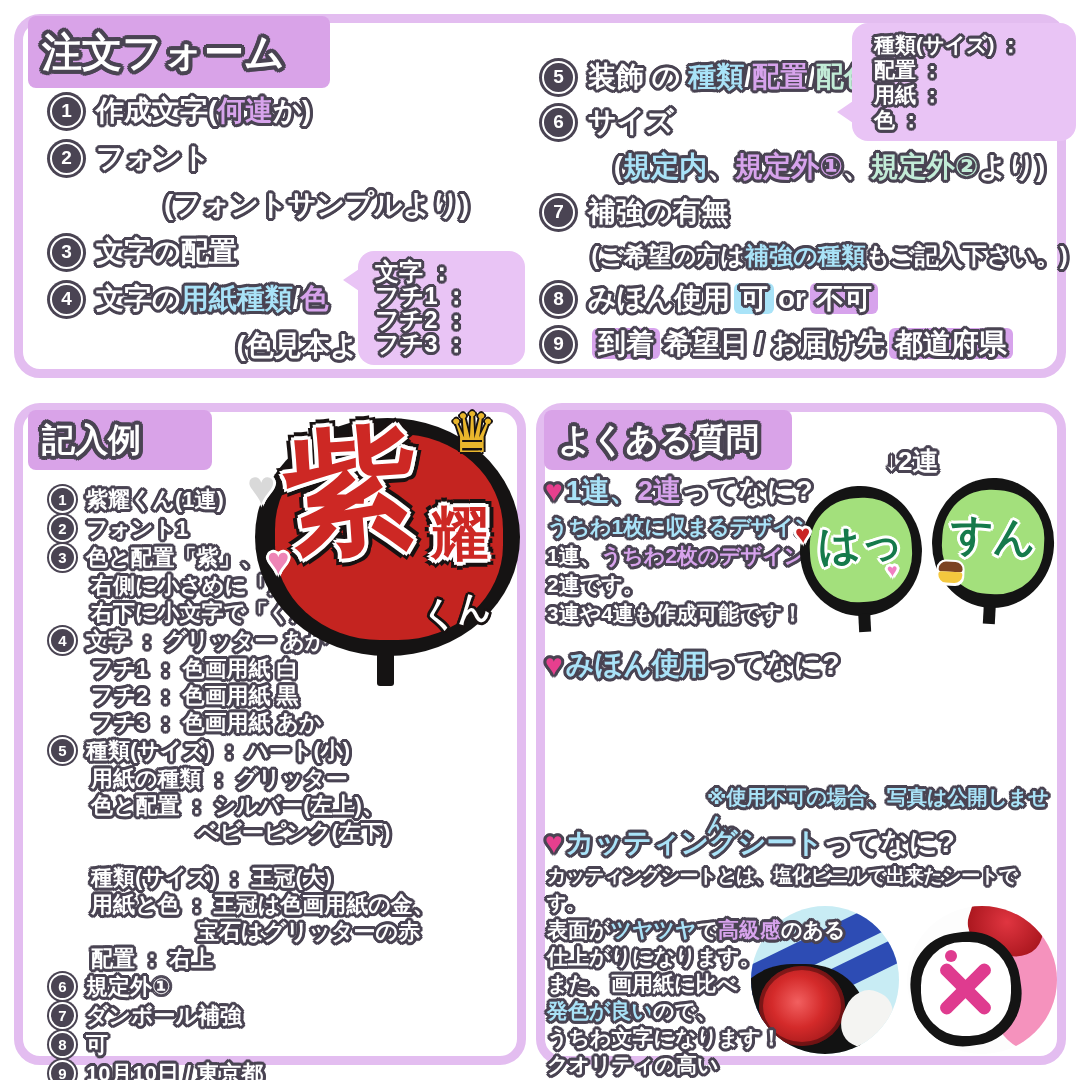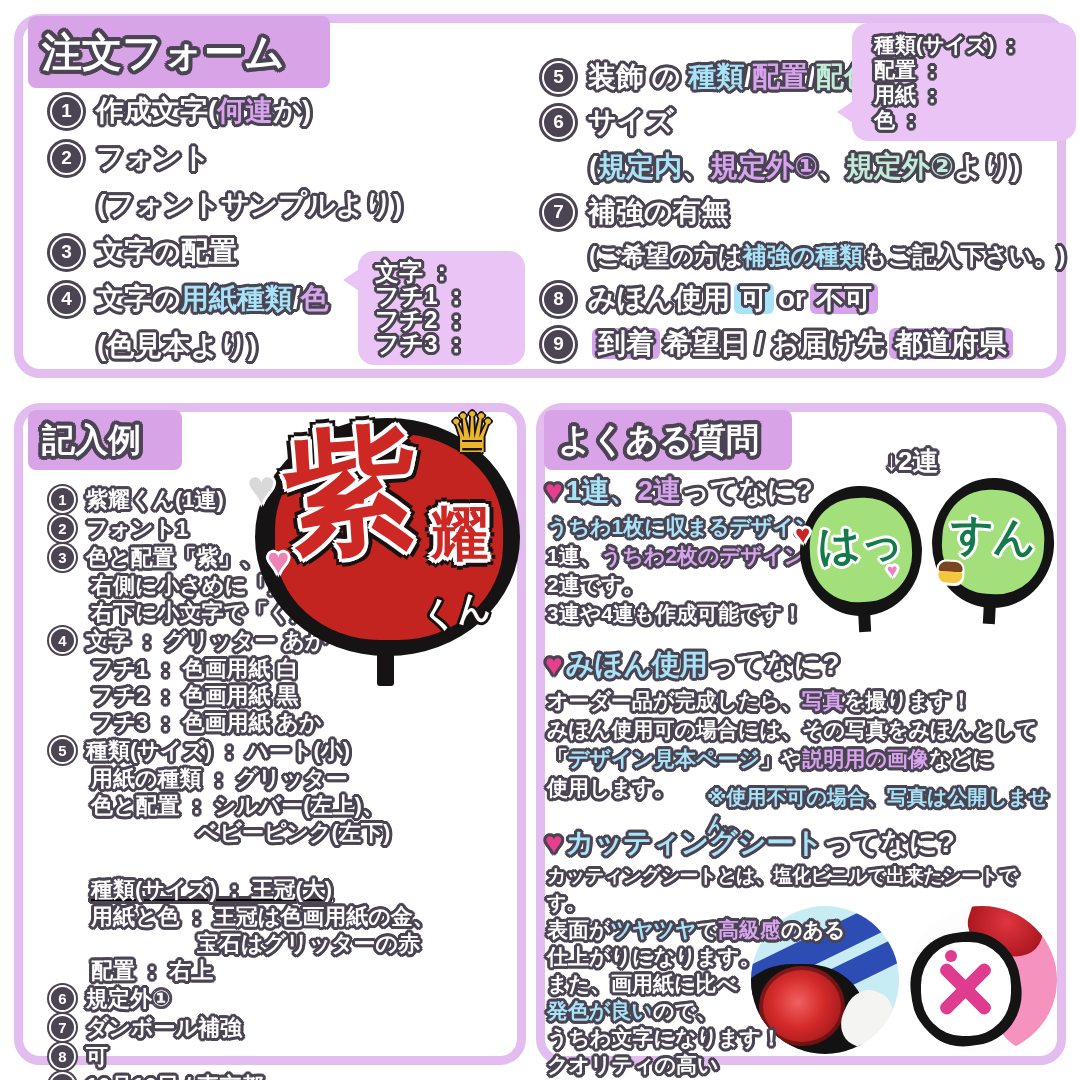--- a/index.html
+++ b/index.html
@@ -18,21 +18,21 @@
     font-family:"Liberation Sans","DejaVu Sans",sans-serif;font-weight:bold;
   }
   .panel{position:absolute;background:#fff;border:9px solid var(--pborder);border-radius:26px;box-sizing:border-box;}
   #panel-form{left:14px;top:14px;width:1052px;height:364px;}
   #panel-ex{left:14px;top:403px;width:512px;height:662px;}
   #panel-faq{left:536px;top:403px;width:530px;height:662px;}
 
   .titlebar{position:absolute;background:var(--bar);border-radius:8px;display:flex;align-items:center;
     padding-left:14px;box-sizing:border-box;z-index:6;color:#fff;}
   #title-form{left:28px;top:16px;width:302px;height:72px;font-size:40px;}
-  #title-ex{left:28px;top:410px;width:154px;height:60px;font-size:33px;}
+  #title-ex{left:28px;top:410px;width:184px;height:60px;font-size:33px;}
   #title-faq{left:544px;top:410px;width:248px;height:60px;font-size:33px;}
 
   
   .t{color:#fff;
     text-shadow:2px 0 0 var(--ink),-2px 0 0 var(--ink),0 2px 0 var(--ink),0 -2px 0 var(--ink),
       2px 2px 0 var(--ink),-2px 2px 0 var(--ink),2px -2px 0 var(--ink),-2px -2px 0 var(--ink),
       3px 1px 0 var(--ink),-3px 1px 0 var(--ink),3px -1px 0 var(--ink),-3px -1px 0 var(--ink),
       1px 3px 0 var(--ink),1px -3px 0 var(--ink),-1px 3px 0 var(--ink),-1px -3px 0 var(--ink);}
   .tl{color:#fff;
     text-shadow:3px 0 0 var(--ink),-3px 0 0 var(--ink),0 3px 0 var(--ink),0 -3px 0 var(--ink),
@@ -46,35 +46,35 @@
   .num{flex:0 0 auto;width:29px;height:29px;border-radius:50%;background:var(--ink);border:2px solid #fff;
     box-shadow:0 0 0 3px var(--ink);color:#fff;display:inline-flex;align-items:center;justify-content:center;
     font-size:19px;margin-right:13px;}
   .num-sm{width:23px;height:23px;font-size:15px;margin-right:10px;box-shadow:0 0 0 2px var(--ink);}
 
   
   #col-left{position:absolute;left:27px;top:69px;width:486px;}
   #col-right{position:absolute;left:519px;top:35px;width:528px;}
   .fline{display:flex;align-items:center;margin-bottom:9px;min-height:35px;font-size:28px;}
   #col-right .fline{margin-bottom:7px;}
-  .sub{padding-left:47px;}
+  .sub{padding-left:47px;justify-content:center;}
 
   .bubble{position:absolute;background:var(--bubble);border-radius:16px;z-index:5;}
   .bubble::before{content:"";position:absolute;left:-28px;border:13px solid transparent;border-right:19px solid var(--bubble);}
   #bubble-a{left:335px;top:228px;width:150px;padding:9px 0 9px 17px;font-size:24px;line-height:24px;}
   #bubble-a::before{top:16px;}
   #bubble-b{left:829px;top:0px;width:202px;padding:9px 0 9px 22px;font-size:21px;line-height:25px;}
   #bubble-b::before{bottom:16px;}
 
   
   #ex-list{position:absolute;left:26px;top:74px;width:462px;font-size:22px;}
   .row{display:flex;align-items:center;line-height:25px;margin-bottom:2px;}
   .cont{padding-left:42px;}
   .deep{padding-left:148px;}
-  .gap{margin-top:32px;text-decoration:underline;}
+  .gap{margin-top:20px;}
 
   
   #fan-ex{position:absolute;left:232px;top:6px;width:272px;height:272px;z-index:7;}
   .abs{position:absolute;}
   .fan-black{left:0;top:0;width:265px;height:238px;background:#151313;border-radius:50%;}
   .fan-stick{left:122px;top:232px;width:17px;height:36px;background:#151313;border-radius:3px;}
   .fan-red{left:20px;top:16px;width:228px;height:206px;background:#c42420;border-radius:46%;}
   .ring{text-shadow:
     4px 0 0 #fff,-4px 0 0 #fff,0 4px 0 #fff,0 -4px 0 #fff,3px 3px 0 #fff,-3px 3px 0 #fff,3px -3px 0 #fff,-3px -3px 0 #fff,
     8px 0 0 #181212,-8px 0 0 #181212,0 8px 0 #181212,0 -8px 0 #181212,6px 6px 0 #181212,-6px 6px 0 #181212,6px -6px 0 #181212,-6px -6px 0 #181212;}
@@ -325,26 +325,20 @@
           <div class="bod"></div>
         </div>
       <div class="stick"></div>
     </div>
   </div>
 
   <div class="faq-abs qh" style="left:0;top:234px;">
     <span class="heart t">♥</span>
     <span class="t"><span class="c-blue">みほん使用</span><span>ってなに?</span></span>
   </div>
-  <div class="faq-abs aline" style="left:2px;top:274px;width:505px;">
-    <div class="t"><span>オーダー品が完成したら、</span><span class="c-purple">写真</span><span>を撮ります！</span></div>
-    <div class="t">みほん使用可の場合には、その写真をみほんとして</div>
-    <div class="t"><span>「</span><span class="c-blue">デザイン見本ページ</span><span>」や</span><span class="c-purple">説明用の画像</span><span>などに</span></div>
-    <div class="t">使用します。</div>
-  </div>
   <div class="faq-abs t c-blue" id="faq-note" style="left:162px;top:372px;">※使用不可の場合、写真は公開しません。</div>
 
   <div class="faq-abs qh" style="left:0;top:412px;">
     <span class="heart t">♥</span>
     <span class="t"><span class="c-blue">カッティングシート</span><span>ってなに?</span></span>
   </div>
   <div class="faq-abs aline" style="left:2px;top:450px;width:505px;line-height:27px;">
     <div class="t" style="font-size:19px;letter-spacing:-0.5px;">カッティングシートとは、塩化ビニルで出来たシートです。</div>
     <div class="t"><span>表面が</span><span class="c-blue">ツヤツヤ</span><span>で</span><span class="c-purple">高級感</span><span>のある</span></div>
     <div class="t">仕上がりになります。</div>

